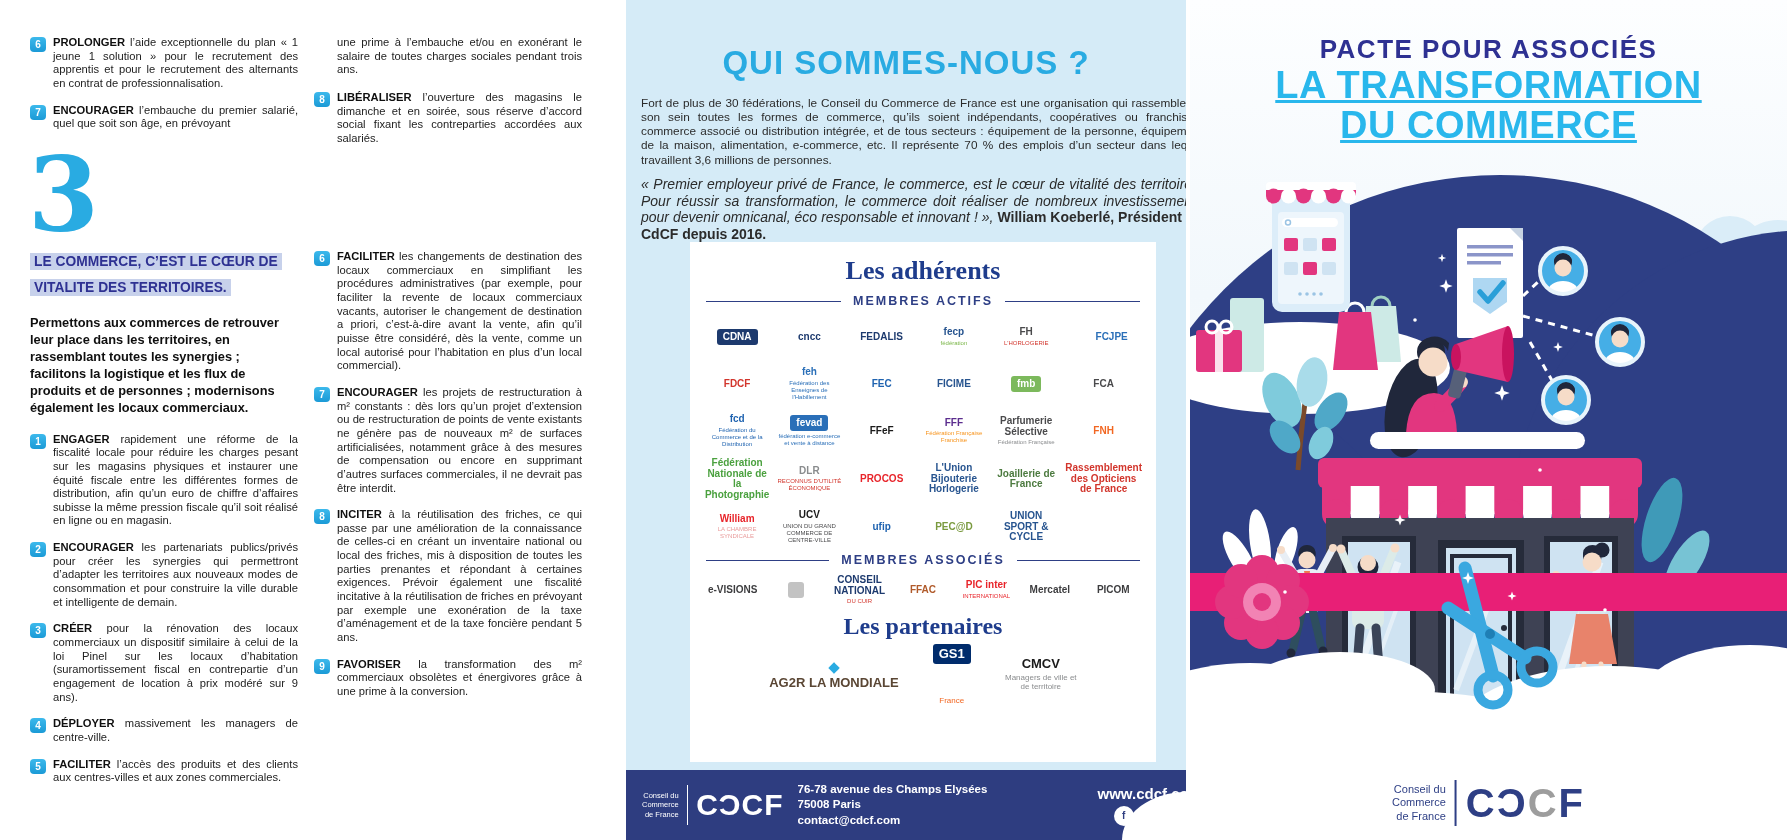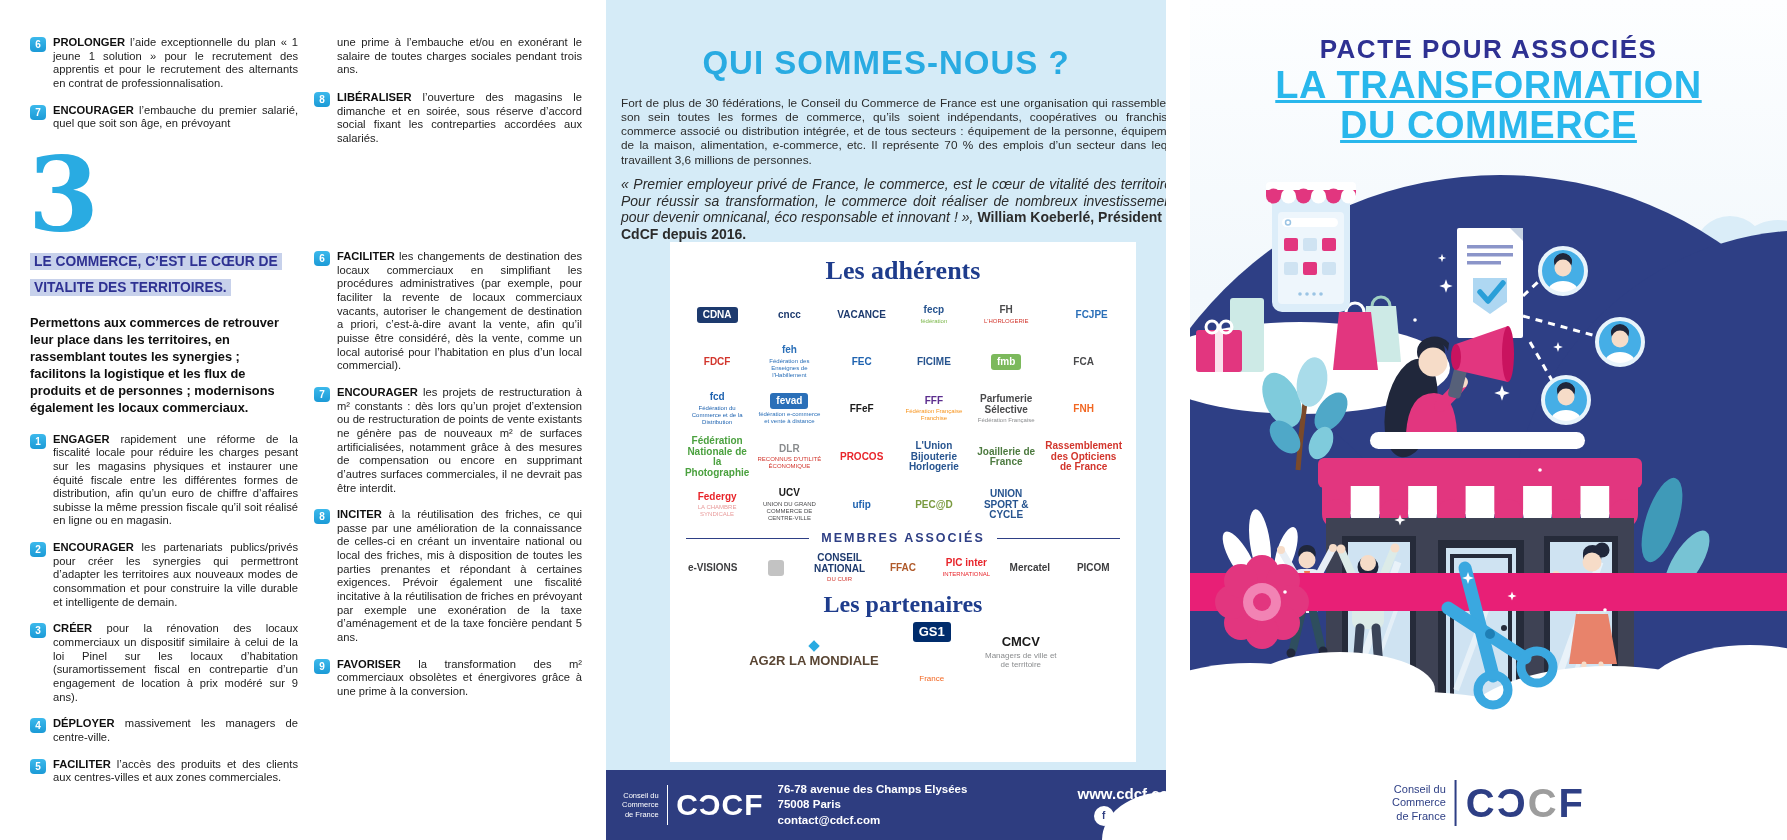--- a/index.html
+++ b/index.html
@@ -1,20 +1,20 @@
 <!DOCTYPE html>
 <html><head>
 <meta charset="utf-8">
 <style>
   html,body{margin:0;padding:0;}
   body{width:1787px;height:840px;position:relative;overflow:hidden;background:#fff;
        font-family:"Liberation Sans","DejaVu Sans",sans-serif;color:#222;}
   .panel{position:absolute;top:0;height:840px;overflow:hidden;}
   #panel-left{left:0;width:598px;background:#fff;}
-  #panel-mid{left:606px;width:560px;background:#d5ebf7;}
+  #panel-mid{left:626px;width:560px;background:#d5ebf7;}
   #panel-right{left:1190px;width:597px;background:linear-gradient(180deg,#fdfeff 0%,#f2f8fc 35%,#ffffff 100%);}
 
   
   .col{position:absolute;width:268px;}
   #tl-col1{left:30px;top:36px;}
   #tl-col2{left:314px;top:36px;}
   #lcol1{left:30px;top:246px;}
   #lcol2{left:314px;top:250px;}
   .item{display:flex;gap:7px;margin-bottom:13px;}
   .badge{flex:0 0 16px;height:15px;border-radius:4px;margin-top:1px;
@@ -187,35 +187,40 @@
   <div id="mid-title">QUI SOMMES-NOUS ?</div>
 
   <div id="mid-text">
     <p id="mid-para">Fort de plus de 30 fédérations, le Conseil du Commerce de France est une organisation qui rassemble en son sein toutes les formes de commerce, qu’ils soient indépendants, coopératives ou franchisés, commerce associé ou distribution intégrée, et de tous secteurs : équipement de la personne, équipement de la maison, alimentation, e-commerce, etc. Il représente 70 % des emplois d’un secteur dans lequel travaillent 3,6 millions de personnes.</p>
     <p id="mid-quote"><i><span>« Premier employeur privé de France, le commerce, est le cœur de vitalité des territoires. Pour réussir sa transformation, le commerce doit réaliser de nombreux investissements pour devenir omnicanal, éco responsable et innovant ! », </span></i><b>William Koeberlé, Président du CdCF depuis 2016.</b></p>
   </div>
 
   <div class="white-box">
     <div class="serif-title">Les adhérents</div>
 
+    <div class="divider">
+      <div class="line"></div>
+      <div class="dlabel">MEMBRES ACTIFS</div>
+      <div class="line"></div>
+    </div>
 
     <div class="logo-grid">
 
         <div class="logo">
           <span class="logo-label has-bg" style="color: rgb(255, 255, 255); background: rgb(29, 58, 110);">CDNA</span>
 
         </div>
 
         <div class="logo">
           <span class="logo-label" style="color: rgb(29, 58, 110);">cncc</span>
 
         </div>
 
         <div class="logo">
-          <span class="logo-label" style="color: rgb(29, 58, 110);">VACANCE</span>
+          <span class="logo-label" style="color: rgb(29, 58, 110);">FEDALIS</span>
 
         </div>
 
         <div class="logo">
           <span class="logo-label" style="color: rgb(39, 84, 143);">fecp</span>
           <span class="logo-sub" style="color: rgb(122, 182, 72);">fédération</span>
         </div>
 
         <div class="logo">
           <span class="logo-label" style="color: rgb(74, 74, 76);">FH</span>
@@ -311,21 +316,21 @@
           <span class="logo-label" style="color: rgb(76, 122, 63);">Joaillerie de France</span>
 
         </div>
 
         <div class="logo">
           <span class="logo-label" style="color: rgb(210, 53, 44);">Rassemblement des Opticiens de France</span>
 
         </div>
 
         <div class="logo">
-          <span class="logo-label" style="color: rgb(232, 36, 42);">Federgy</span>
+          <span class="logo-label" style="color: rgb(232, 36, 42);">William</span>
           <span class="logo-sub" style="color: rgb(232, 154, 154);">LA CHAMBRE SYNDICALE</span>
         </div>
 
         <div class="logo">
           <span class="logo-label" style="color: rgb(26, 26, 26);">UCV</span>
           <span class="logo-sub" style="color: rgb(74, 74, 76);">UNION DU GRAND COMMERCE DE CENTRE-VILLE</span>
         </div>
 
         <div class="logo">
           <span class="logo-label" style="color: rgb(31, 99, 176); text-align: right;">ufip</span>

